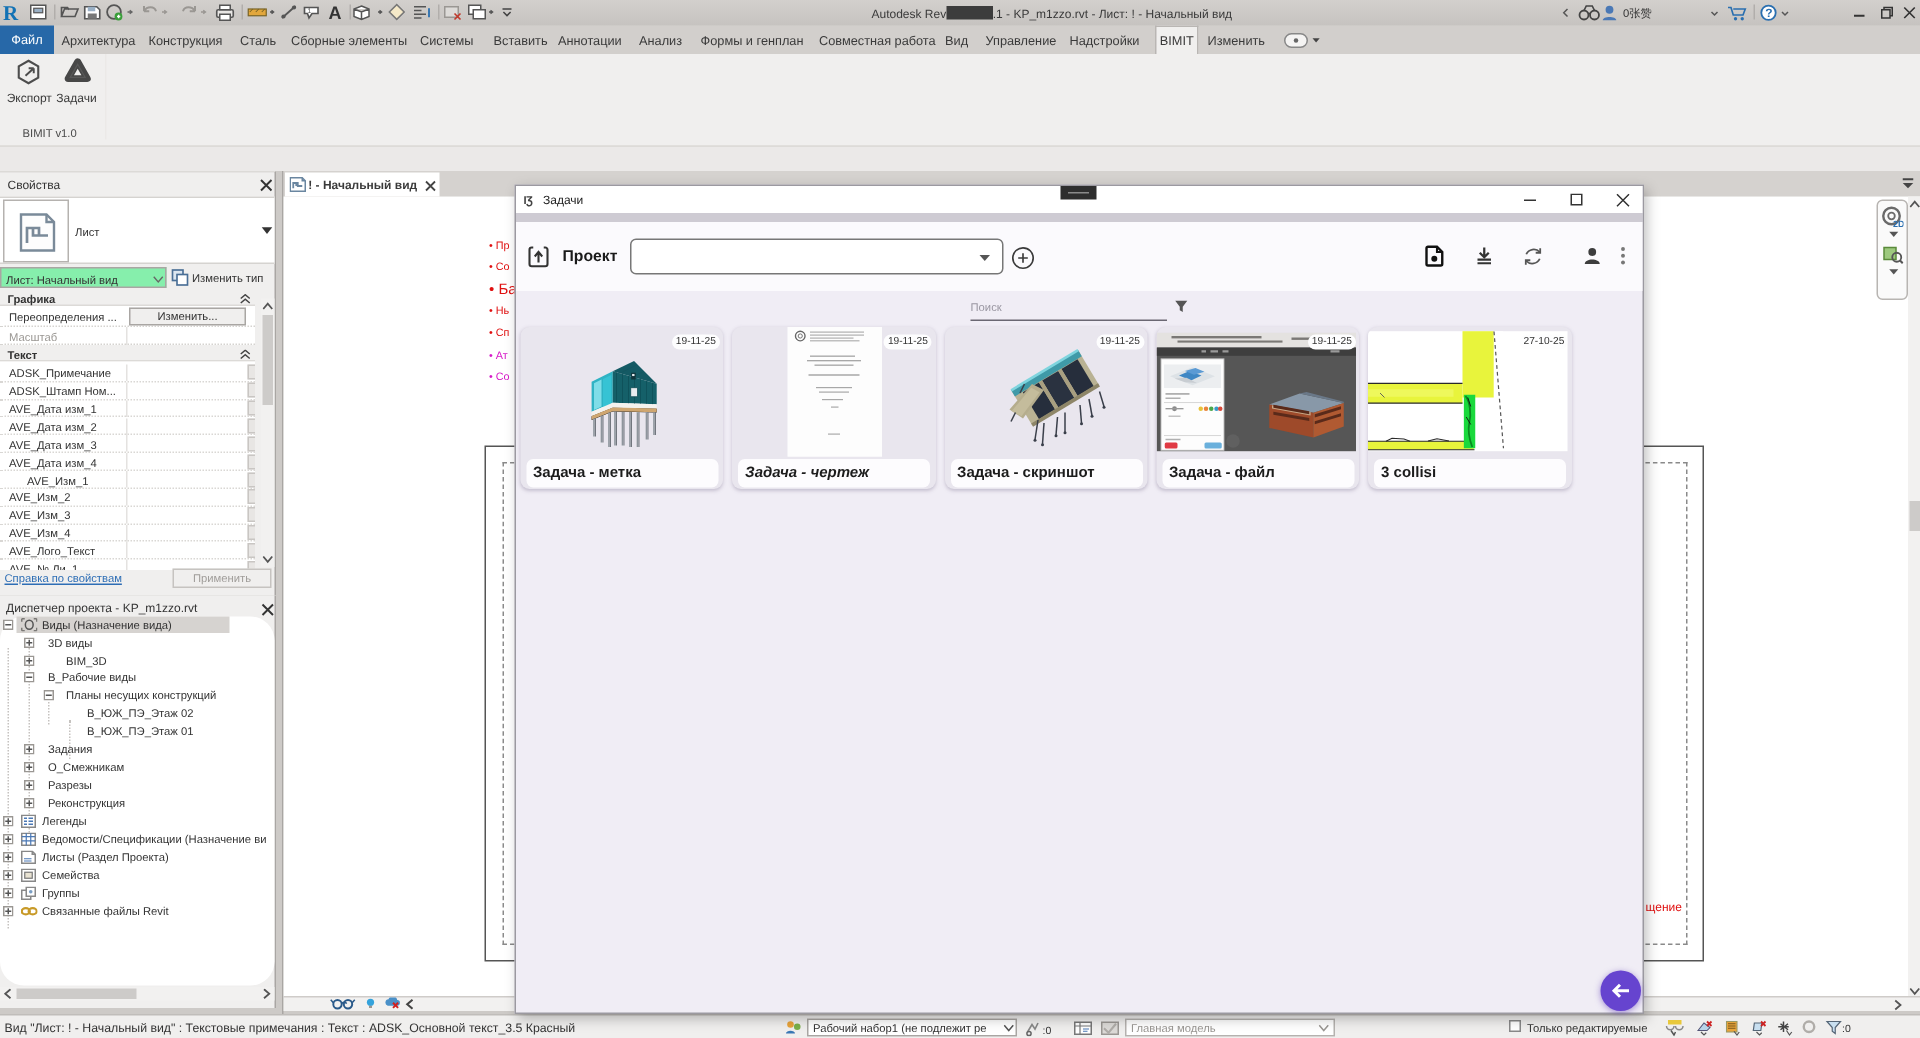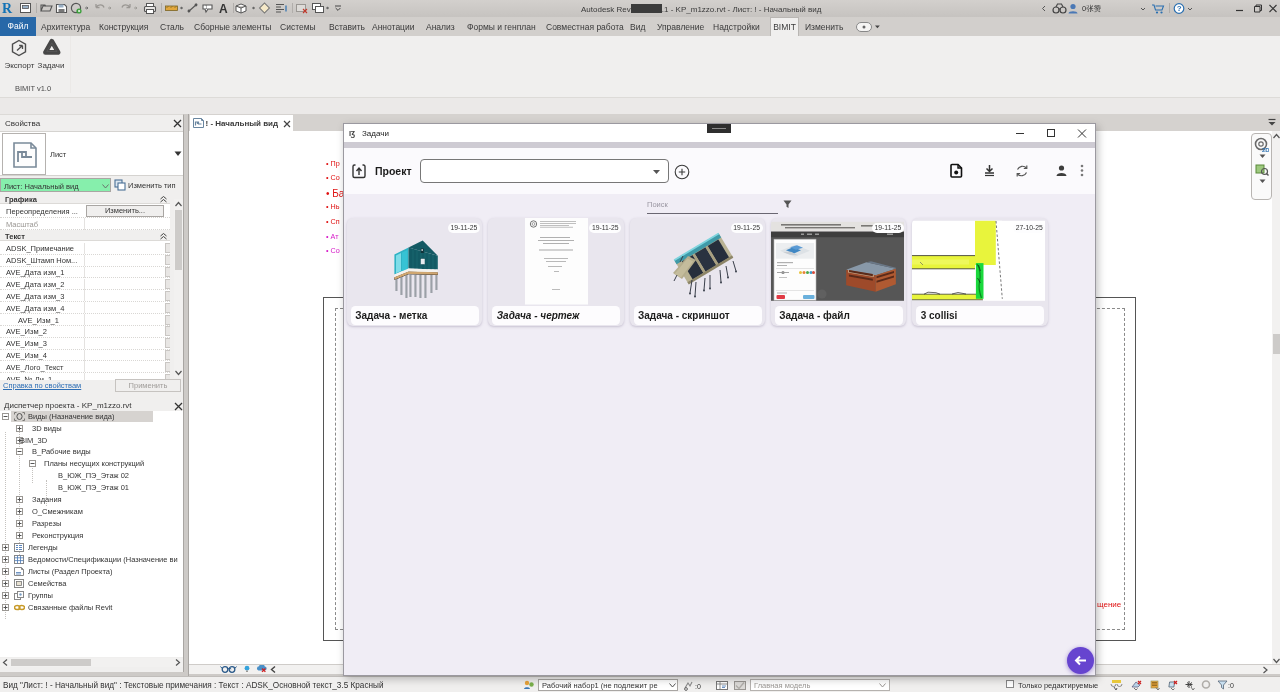--- a/index.html
+++ b/index.html
@@ -273,21 +273,21 @@
     <svg class="abs" style="left:1px;top:170px;" width="7" height="7" viewBox="0 0 7 7">
           <path d="M0.5 2 L3.5 5.5 L6.5 2" fill="none" stroke="#555" stroke-width="1.2"></path>
         </svg>
   </div>
 </div>
 <div class="abs" id="browser" style="left:0;top:397px;width:184px;height:275px;background:#f0efee;border-right:1px solid #a9a6a3;box-sizing:border-box;font-size:7.5px;color:#333;">
   <div class="abs t" style="left:4px;top:3.7px;font-size:8px;">Диспетчер проекта - KP_m1zzo.rvt</div>
   <svg class="abs" style="left:174px;top:4.5px;" width="9" height="9" viewBox="0 0 9 9">
         <path d="M1 1 l7 7 m0-7 l-7 7" stroke="#333" stroke-width="1.3"></path>
       </svg>
-  <div class="abs" style="left:0;top:14px;width:183px;height:246px;background:#fff;">
+  <div class="abs" style="left:0;top:14px;width:183px;height:246px;background:#fff;border-radius:16px;">
 <div class="abs" style="left:5px;top:21px;width:1px;height:187px;border-left:1px dotted #c5c2bf;"></div>
         <div class="abs" style="left:19px;top:21px;width:1px;height:125px;border-left:1px dotted #c5c2bf;"></div>
         <div class="abs" style="left:32px;top:57px;width:1px;height:15px;border-left:1px dotted #c5c2bf;"></div>
         <div class="abs" style="left:46px;top:69px;width:1px;height:26px;border-left:1px dotted #c5c2bf;"></div>
 <div class="abs" style="left:11px;top:-0.4px;width:142px;height:11px;background:#d6d3d0;"></div>
         <svg class="abs" style="left:2px;top:1.6px" width="7" height="7" viewBox="0 0 7 7">
           <rect x="0.5" y="0.5" width="6" height="6" fill="#fff" stroke="#9a9793"></rect>
           <path d="M1.5 3.5 h4" stroke="#555" stroke-width="1"></path>
         </svg>
         <svg class="abs" style="left:14px;top:0.8px" width="11" height="9" viewBox="0 0 11 9">
@@ -297,21 +297,21 @@
         <div class="abs t" style="left:28px;top:0.6px;">Виды (Назначение вида)</div>
 <svg class="abs" style="left:16px;top:13.5px" width="7" height="7" viewBox="0 0 7 7">
           <rect x="0.5" y="0.5" width="6" height="6" fill="#fff" stroke="#9a9793"></rect>
           <path d="M1.5 3.5 h4 M3.5 1.5 v4" stroke="#555" stroke-width="1"></path>
         </svg>
         <div class="abs t" style="left:32px;top:12.5px;">3D виды</div>
 <svg class="abs" style="left:16px;top:25.5px" width="7" height="7" viewBox="0 0 7 7">
           <rect x="0.5" y="0.5" width="6" height="6" fill="#fff" stroke="#9a9793"></rect>
           <path d="M1.5 3.5 h4 M3.5 1.5 v4" stroke="#555" stroke-width="1"></path>
         </svg>
-        <div class="abs t" style="left:20px;top:24.5px;">BIM_3D</div>
+        <div class="abs t" style="left:44px;top:24.5px;">BIM_3D</div>
 <svg class="abs" style="left:16px;top:37.4px" width="7" height="7" viewBox="0 0 7 7">
           <rect x="0.5" y="0.5" width="6" height="6" fill="#fff" stroke="#9a9793"></rect>
           <path d="M1.5 3.5 h4" stroke="#555" stroke-width="1"></path>
         </svg>
         <div class="abs t" style="left:32px;top:36.4px;">В_Рабочие виды</div>
 <svg class="abs" style="left:29px;top:49.3px" width="7" height="7" viewBox="0 0 7 7">
           <rect x="0.5" y="0.5" width="6" height="6" fill="#fff" stroke="#9a9793"></rect>
           <path d="M1.5 3.5 h4" stroke="#555" stroke-width="1"></path>
         </svg>
         <div class="abs t" style="left:44px;top:48.3px;text-align:right;">Планы несущих конструкций</div>

